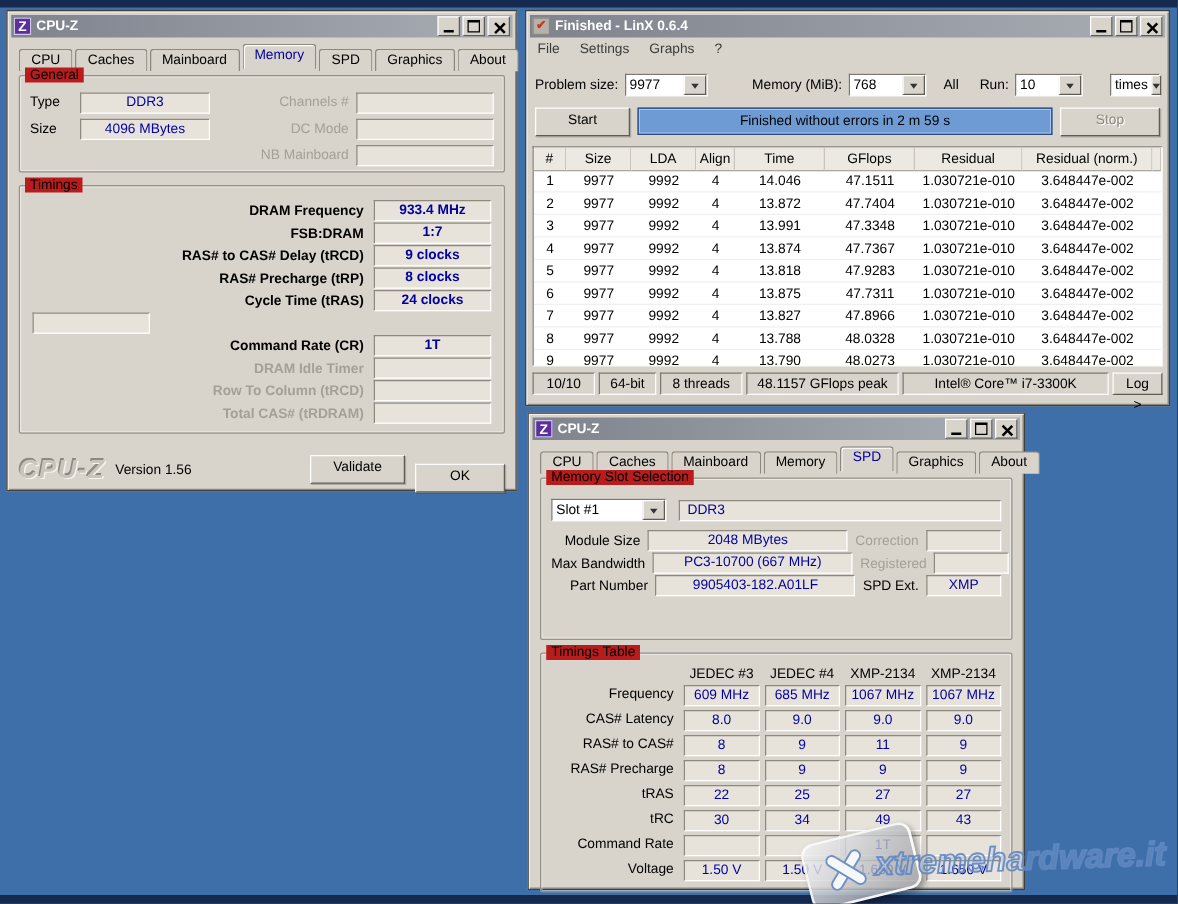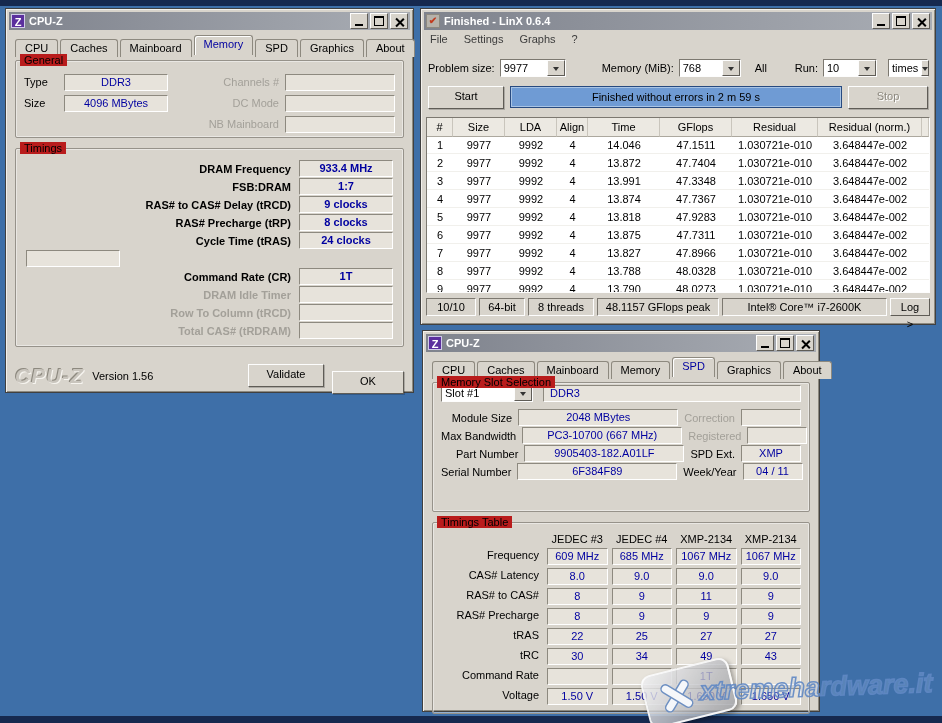--- a/index.html
+++ b/index.html
@@ -87,21 +87,21 @@
   .lrow.head{height:18px;border-bottom:none;}
   .lrow.head .cell{background:#ece9e2;border-right:1px solid #c9c5bc;border-bottom:1px solid #aca89e;
     height:18px;line-height:18px;}
   .statusbar{display:flex;gap:3px;padding:3px 2px 1px;flex:0 0 22px;}
   .spanel{border:1px solid;border-color:#7c7870 #fdfdfd #fdfdfd #7c7870;height:18px;
     line-height:17px;text-align:center;padding:0 6px;box-sizing:border-box;}
   .spanel.grow{flex:1;}
   .spanel.btnlike{border-color:#fdfdfd #5f5c56 #5f5c56 #fdfdfd;background:#d8d4cc;}
 
   
-  .slotrow{display:flex;align-items:center;gap:10px;padding:1px 8px 4px;}
+  .slotrow{display:flex;align-items:center;gap:10px;padding:16px 8px 4px;}
   .slotrow .combo{width:92px;}
   .slotrow .vbox{flex:1;text-align:left;padding-left:6px;}
   .spdrows{display:flex;flex-direction:column;gap:3px;padding:4px 8px 8px;}
   .spdrow{display:flex;align-items:center;gap:6px;height:15px;}
   .spdrow .lab.l{width:100px;text-align:right;}
   .spdrow .vbox.l{width:158px;flex:0 0 158px;}
   .spdrow .lab.r{flex:1;text-align:right;}
   .spdrow .vbox.r{width:58px;flex:0 0 58px;}
   .spdgrid{display:grid;grid-template-columns:102px repeat(4,1fr);gap:3px 4px;padding:10px 8px 8px;}
   .spdgrid .hcell{text-align:center;}
@@ -276,21 +276,21 @@
           </span>
       </div>
       <span class="lab" style="margin-left:14px;">All</span>
       <span class="lab" style="margin-left:auto;">Run:</span>
       <div class="combo" style="width:54px;margin-left:5px;">
         <span class="val">10</span>
         <span class="drop">
             <i class="arr"></i>
           </span>
       </div>
-      <div class="combo" style="width:40px;margin-left:11px;">
+      <div class="combo" style="width:40px;margin-left:22px;">
         <span class="val">times</span>
         <span class="drop">
             <i class="arr"></i>
           </span>
       </div>
     </div>
 
     <div class="runrow">
       <div class="btn" style="width:74px;">Start</div>
       <div class="progress">Finished without errors in 2 m 59 s</div>
@@ -408,21 +408,21 @@
           <div class="cell">3.648447e-002</div>
           <div class="cell"></div>
         </div>
       </div>
 
     <div class="statusbar" id="linx-status">
         <div class="spanel" style="width: 50px;">10/10</div>
         <div class="spanel" style="width: 46px;">64-bit</div>
         <div class="spanel" style="width: 66px;">8 threads</div>
         <div class="spanel" style="width: 122px;">48.1157 GFlops peak</div>
-        <div class="spanel grow">Intel® Core™ i7-2600K</div>
+        <div class="spanel grow">Intel® Core™ i7-3300K</div>
         <div class="spanel btnlike" style="width: 40px;">Log &gt;</div>
       </div>
   </div>
 
   <div class="win" id="cpuz2" style="left:422px;top:330px;width:398px;height:382px;">
     <div class="titlebar">
       <span class="appicon">Z</span>
       <span class="title">CPU-Z</span>
       <span class="winbtns">
         <span class="wbtn">
@@ -468,26 +468,20 @@
             <span class="lab l">Max Bandwidth</span>
             <div class="vbox l">PC3-10700 (667 MHz)</div>
             <span class="lab r dis">Registered</span>
             <div class="vbox r dis"></div>
           </div>
           <div class="spdrow">
             <span class="lab l">Part Number</span>
             <div class="vbox l">9905403-182.A01LF</div>
             <span class="lab r">SPD Ext.</span>
             <div class="vbox r">XMP</div>
-          </div>
-          <div class="spdrow">
-            <span class="lab l">Serial Number</span>
-            <div class="vbox l">6F384F89</div>
-            <span class="lab r">Week/Year</span>
-            <div class="vbox r">04 / 11</div>
           </div>
         </div>
     </div>
 
     <div class="group" style="flex:1;">
       <span class="glabel">Timings Table</span>
       <div class="spdgrid" id="spd-grid">
           <div class="hcell"></div>
           <div class="hcell">JEDEC #3</div>
           <div class="hcell">JEDEC #4</div>

